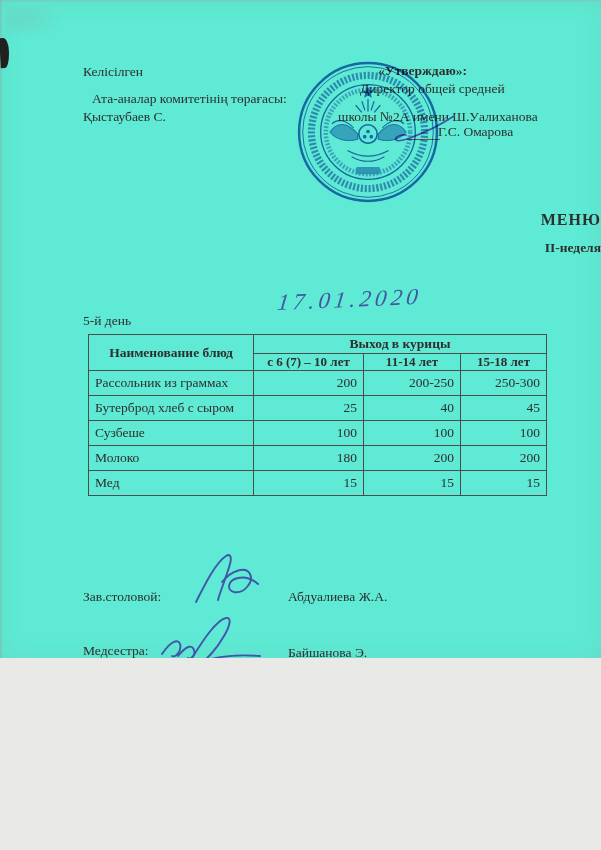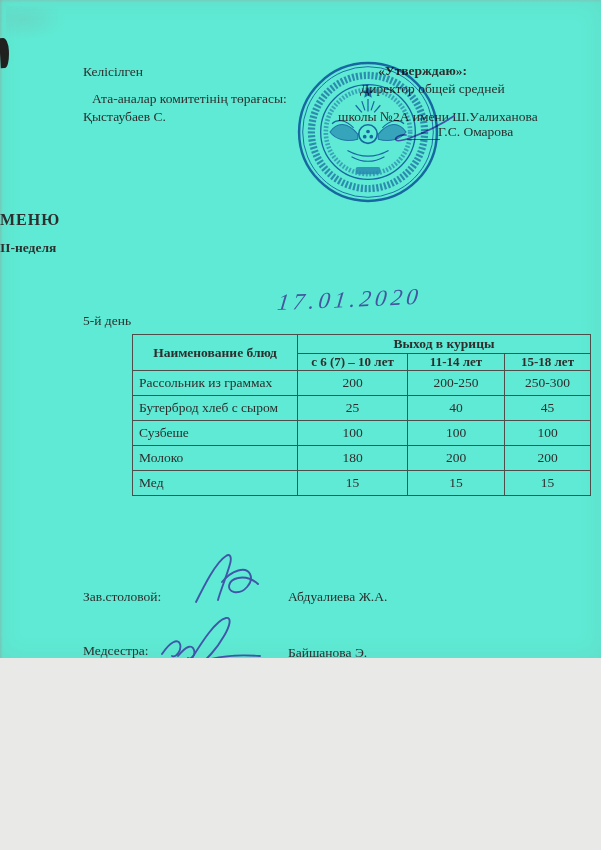--- a/index.html
+++ b/index.html
@@ -29,46 +29,46 @@
     background:linear-gradient(to bottom,rgba(160,160,155,.30),rgba(160,160,155,0));}
   .smudge{left:6px;top:6px;width:60px;height:34px;
     background:radial-gradient(ellipse at 30% 40%,rgba(140,140,135,.16),rgba(140,140,135,0) 70%);}
 
   
   .stamp-wrap{left:296px;top:60px;width:144px;height:144px;mix-blend-mode:multiply;opacity:.93;}
   .dir-sign{left:392px;top:110px;width:70px;height:36px;}
   .sig-underline{left:404px;top:139px;width:36px;height:1px;background:#5a5a5a;}
 
   
-  .center-line{left:0;width:601px;text-align:left;}
+  .center-line{left:0;width:601px;text-align:right;}
 
   
   .hand-date{
     left:278px;top:287px;
     font-size:23px;font-style:italic;letter-spacing:4px;
     color:#44569f;transform:skewX(-9deg) rotate(-2.5deg);
     white-space:nowrap;
   }
 
   
   table.menu{
     position:absolute;left:88px;top:334px;width:458px;
     border-collapse:collapse;table-layout:fixed;
-    font-size:13.5px;color:#2e2e2e;margin-left:44px;
+    font-size:13.5px;color:#2e2e2e;
   }
   table.menu td,table.menu th{
     border:1.5px solid #4d4d4b;
     padding:0 6px;height:24px;
     font-weight:normal;overflow:hidden;white-space:nowrap;
   }
   table.menu th{font-weight:bold;text-align:center;}
   table.menu .hr1 th{height:18px;}
   table.menu .hr2 th{height:15px;font-size:13px;}
   table.menu td.dish{text-align:left;}
-  table.menu td.val{text-align:center;}
+  table.menu td.val{text-align:right;}
 
   .sig-svg{stroke:#4156a8;fill:none;stroke-linecap:round;}
 </style>
 </head>
 <body>
 
 <div class="page">
 
   <div class="abs edge-top"></div>
   <div class="abs edge-left"></div>

